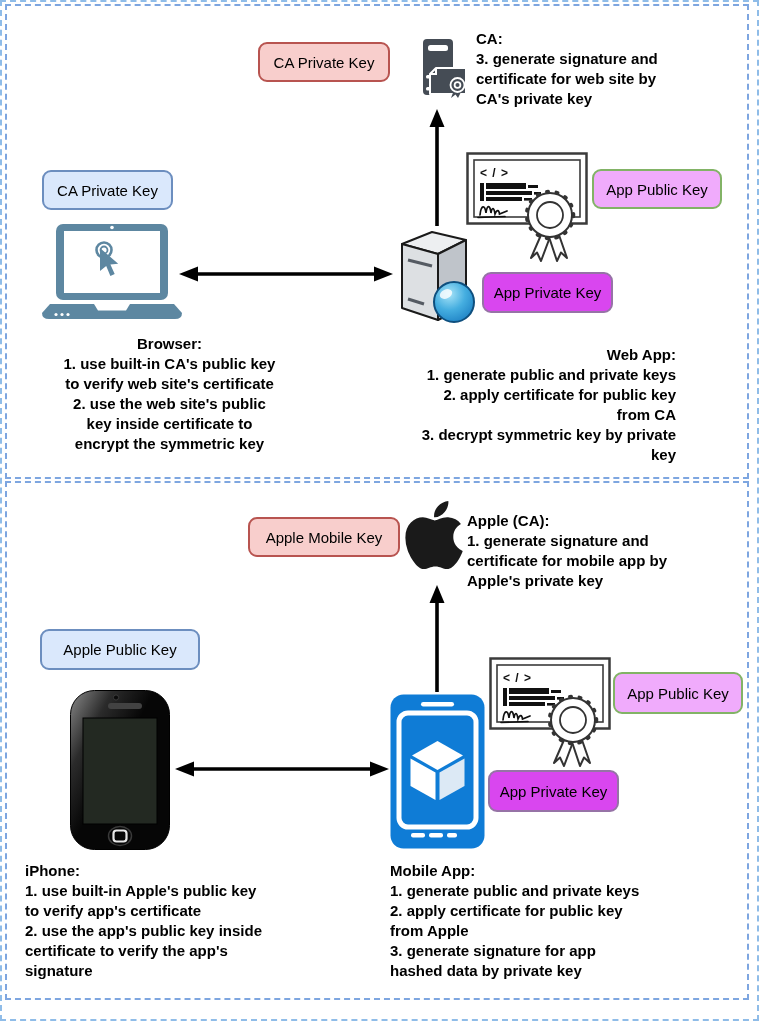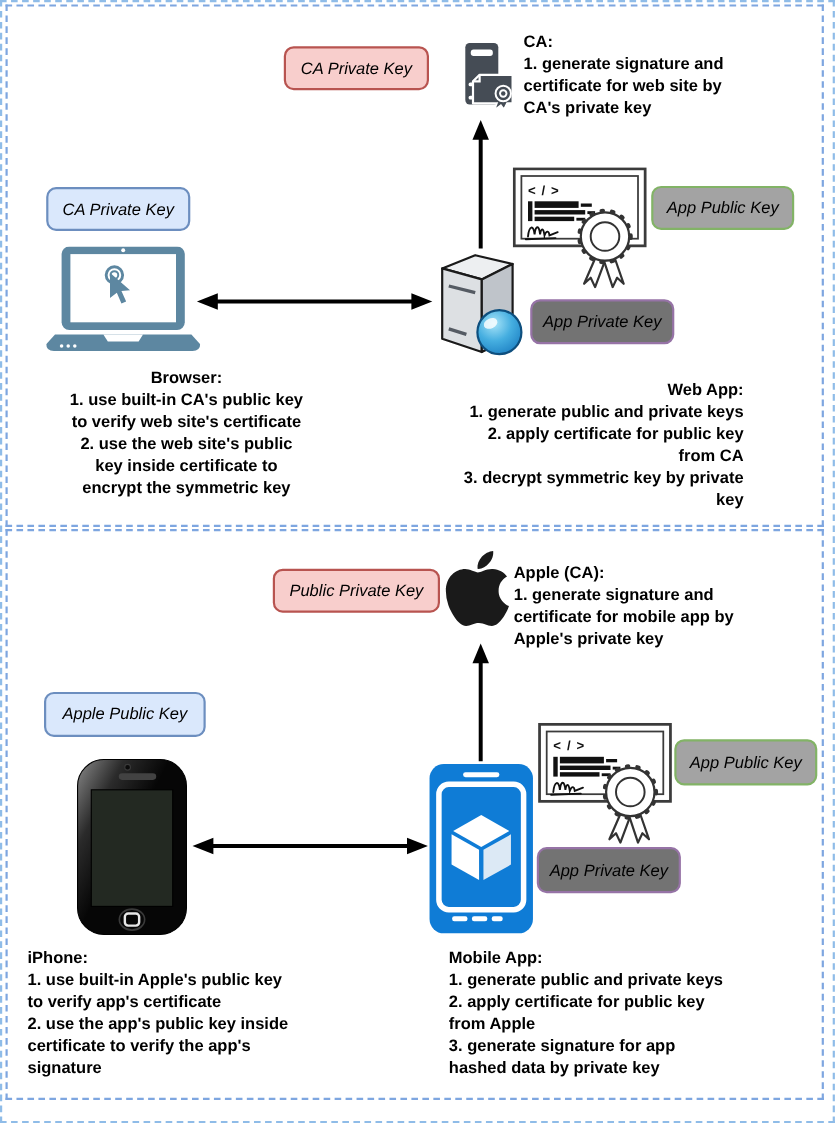--- a/index.html
+++ b/index.html
@@ -5,25 +5,25 @@
   html,body{margin:0;padding:0;background:#fff;}
   .page{position:relative;width:759px;height:1021px;background:#fff;overflow:hidden;
         font-family:"Liberation Sans",sans-serif;color:#000;}
   .page-border{position:absolute;left:0;top:0;width:755px;height:1017px;
         border:2px dashed #8FBCE8;pointer-events:none;}
   .panel{position:absolute;border:2px dashed #7EA6E0;background:transparent;}
   #panel-top{left:5px;top:4px;width:740px;height:471px;}
   #panel-bottom{left:5px;top:481px;width:740px;height:515px;}
   .label-box{position:absolute;display:flex;align-items:center;justify-content:center;
         font-size:15px;line-height:17px;border-radius:9px;border:2px solid #8b5cf6;
-        text-align:right;box-sizing:border-box;font-style:italic;}
+        text-align:right;box-sizing:border-box;}
   .label-pink{background:#F8CECC;border-color:#B85450;}
   .label-blue{background:#DAE8FC;border-color:#6C8EBF;}
-  .label-green{background:#a3a3a3;border-color:#82B366;}
-  .label-purple{background:#737373;border-color:#9673A6;}
+  .label-green{background:#f0abfc;border-color:#82B366;}
+  .label-purple{background:#d946ef;border-color:#9673A6;}
   .note{position:absolute;font-weight:bold;font-size:15px;line-height:20px;
         white-space:pre-line;}
   .abs{position:absolute;}
   svg{display:block;}
   .cert-code{font-family:"Liberation Sans",sans-serif;font-size:12px;font-weight:bold;
         letter-spacing:1px;fill:#111;}
 </style>
 </head>
 <body>
 
@@ -79,21 +79,21 @@
       <rect x="4" y="49" width="9" height="3.5" rx="1.5" fill="#fff"></rect>
       <path d="M14 30 L44 30 L44 56 L8 56 L8 36 Z" fill="#454C55" stroke="#fff" stroke-width="2" stroke-linejoin="round"></path>
       <path d="M14 30 L14 36 L8 36" fill="none" stroke="#fff" stroke-width="2"></path>
       <path d="M32 52 L29 60 L33.5 56.5 L36 60 L40 52 Z" fill="#454C55"></path>
       <circle cx="35.5" cy="47" r="7" fill="#454C55" stroke="#fff" stroke-width="1.8"></circle>
       <circle cx="35.5" cy="47" r="3.8" fill="#fff"></circle>
       <circle cx="35.5" cy="47" r="2" fill="#454C55"></circle>
     </svg>
 
     <div class="note abs" style="left:476px;top:29px;width:250px;">CA:
-1. generate signature and
+3. generate signature and
 certificate for web site by
 CA's private key</div>
 
     <svg class="abs" style="left:424px;top:108px;" width="26" height="120" viewBox="0 0 26 120">
       <line x1="13" y1="17" x2="13" y2="118" stroke="#000" stroke-width="3.6"></line>
       <polygon points="13,1 5.5,19 20.5,19" fill="#000"></polygon>
     </svg>
 
     <svg class="abs" style="left:466px;top:152px;" width="128" height="118" viewBox="0 0 128 118">
       <use href="#cert-icon"></use>
@@ -145,37 +145,37 @@
     <div class="note abs" style="left:356px;top:345px;width:320px;text-align:right;">Web App:
 1. generate public and private keys
 2. apply certificate for public key
 from CA
 3. decrypt symmetric key by private
 key</div>
   </section>
 
   <section>
 
-    <div class="label-box label-pink abs" style="left:248px;top:517px;width:152px;height:40px;">Public Private Key</div>
+    <div class="label-box label-pink abs" style="left:248px;top:517px;width:152px;height:40px;">Apple Mobile Key</div>
 
     <svg class="abs" style="left:404px;top:496px;" width="60" height="78" viewBox="0 0 384 512">
       <path fill="#1a1a1a" d="M318.7 268.7c-.2-36.7 16.4-64.4 50-84.8-18.8-26.9-47.2-41.7-84.7-44.6-35.5-2.8-74.3 20.7-88.5 20.7-15 0-49.4-19.7-76.4-19.7C63.3 141.2 4 184.8 4 273.5q0 39.3 14.4 81.2c12.8 36.7 59 126.7 107.2 125.2 25.2-.6 43-17.9 75.8-17.9 31.8 0 48.3 17.9 76.4 17.9 48.6-.7 90.4-82.5 102.6-119.3-65.2-30.7-61.7-90-61.7-91.9zm-56.6-164.2c27.3-32.4 24.8-61.9 24-72.5-24.1 1.4-52 16.4-67.9 34.9-17.5 19.8-27.8 44.3-25.6 71.9 26.1 2 49.9-11.4 69.5-34.3z"></path>
     </svg>
 
     <div class="note abs" style="left:467px;top:511px;width:265px;">Apple (CA):
 1. generate signature and
 certificate for mobile app by
 Apple's private key</div>
 
     <svg class="abs" style="left:424px;top:584px;" width="26" height="110" viewBox="0 0 26 110">
       <line x1="13" y1="17" x2="13" y2="108" stroke="#000" stroke-width="3.6"></line>
       <polygon points="13,1 5.5,19 20.5,19" fill="#000"></polygon>
     </svg>
 
-    <div class="label-box label-blue abs" style="left:40px;top:629px;width:147px;height:41px;">Apple Public Key</div>
+    <div class="label-box label-blue abs" style="left:40px;top:629px;width:160px;height:41px;">Apple Public Key</div>
 
     <svg class="abs" style="left:489px;top:657px;" width="128" height="118" viewBox="0 0 128 118">
       <use href="#cert-icon"></use>
     </svg>
 
     <div class="label-box label-green abs" style="left:613px;top:672px;width:130px;height:42px;">App Public Key</div>
 
     <svg class="abs" style="left:70px;top:690px;" width="100" height="160" viewBox="0 0 100 160">
       <rect x="0.5" y="0.5" width="99" height="159" rx="24" fill="url(#phone-grad)" stroke="#000"></rect>
       <circle cx="46" cy="7.5" r="2.6" fill="#0b0b0b" stroke="#3a3a3a" stroke-width="1"></circle>
@@ -205,21 +205,21 @@
 
     <div class="label-box label-purple abs" style="left:488px;top:770px;width:131px;height:42px;">App Private Key</div>
 
     <div class="note abs" style="left:25px;top:861px;width:305px;">iPhone:
 1. use built-in Apple's public key
 to verify app's certificate
 2. use the app's public key inside
 certificate to verify the app's
 signature</div>
 
-    <div class="note abs" style="left:390px;top:861px;width:330px;margin-left:18px;">Mobile App:
+    <div class="note abs" style="left:390px;top:861px;width:330px;">Mobile App:
 1. generate public and private keys
 2. apply certificate for public key
 from Apple
 3. generate signature for app
 hashed data by private key</div>
   </section>
 
 </div>
 
 </body></html>

